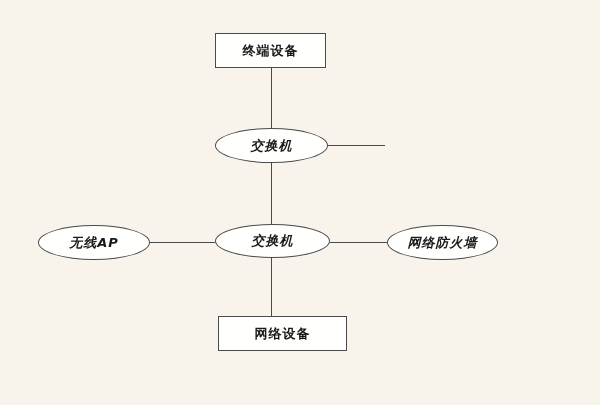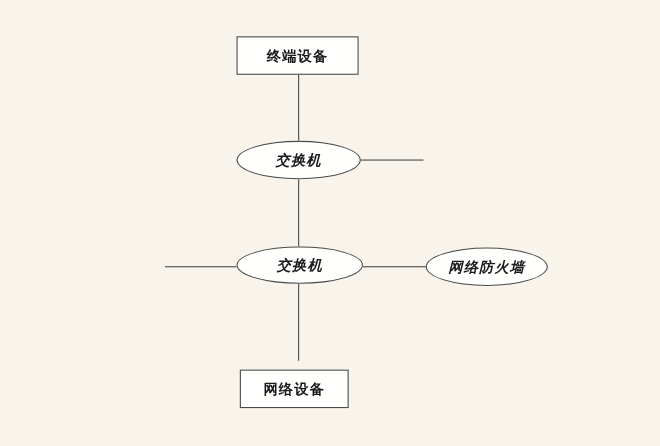--- a/index.html
+++ b/index.html
@@ -40,21 +40,21 @@
   .edge.h { height: 1px; }
   .edge.v { width: 1px; }
 
   
   #node-terminal-device { left: 215px; top: 33px;  width: 111px; height: 35px; }
   #node-switch-upper    { left: 215px; top: 128px; width: 113px; height: 35px; }
   #node-router          { left: 385px; top: 128px; width: 113px; height: 34px; }
   #node-wireless-ap     { left: 38px;  top: 225px; width: 112px; height: 35px; }
   #node-switch-center   { left: 215px; top: 224px; width: 115px; height: 34px; }
   #node-network-firewall{ left: 387px; top: 225px; width: 111px; height: 35px; text-align: right; }
-  #node-network-device  { left: 218px; top: 336px; width: 99px; height: 35px; }
+  #node-network-device  { left: 218px; top: 316px; width: 129px; height: 35px; }
 
   
   #edge-terminal-switch   { left: 271px; top: 68px;  height: 60px; }
   #edge-switch-router     { left: 328px; top: 145px; width: 57px; }
   #edge-switch-switch     { left: 271px; top: 163px; height: 61px; }
   #edge-ap-switch         { left: 150px; top: 242px; width: 65px; }
   #edge-switch-firewall   { left: 330px; top: 242px; width: 57px; }
   #edge-switch-netdevice  { left: 271px; top: 258px; height: 70px; }
 </style>
 </head>
@@ -71,20 +71,23 @@
 
   <div class="node rectangle" id="node-terminal-device">
     <span>终端设备</span>
   </div>
 
   <div class="node ellipse" id="node-switch-upper">
     <span>交换机</span>
   </div>
 
 
+  <div class="node ellipse" id="node-wireless-ap">
+    <span>无线AP</span>
+  </div>
 
   <div class="node ellipse" id="node-switch-center">
     <span>交换机</span>
   </div>
 
   <div class="node ellipse" id="node-network-firewall">
     <span>网络防火墙</span>
   </div>
 
   <div class="node rectangle" id="node-network-device">

